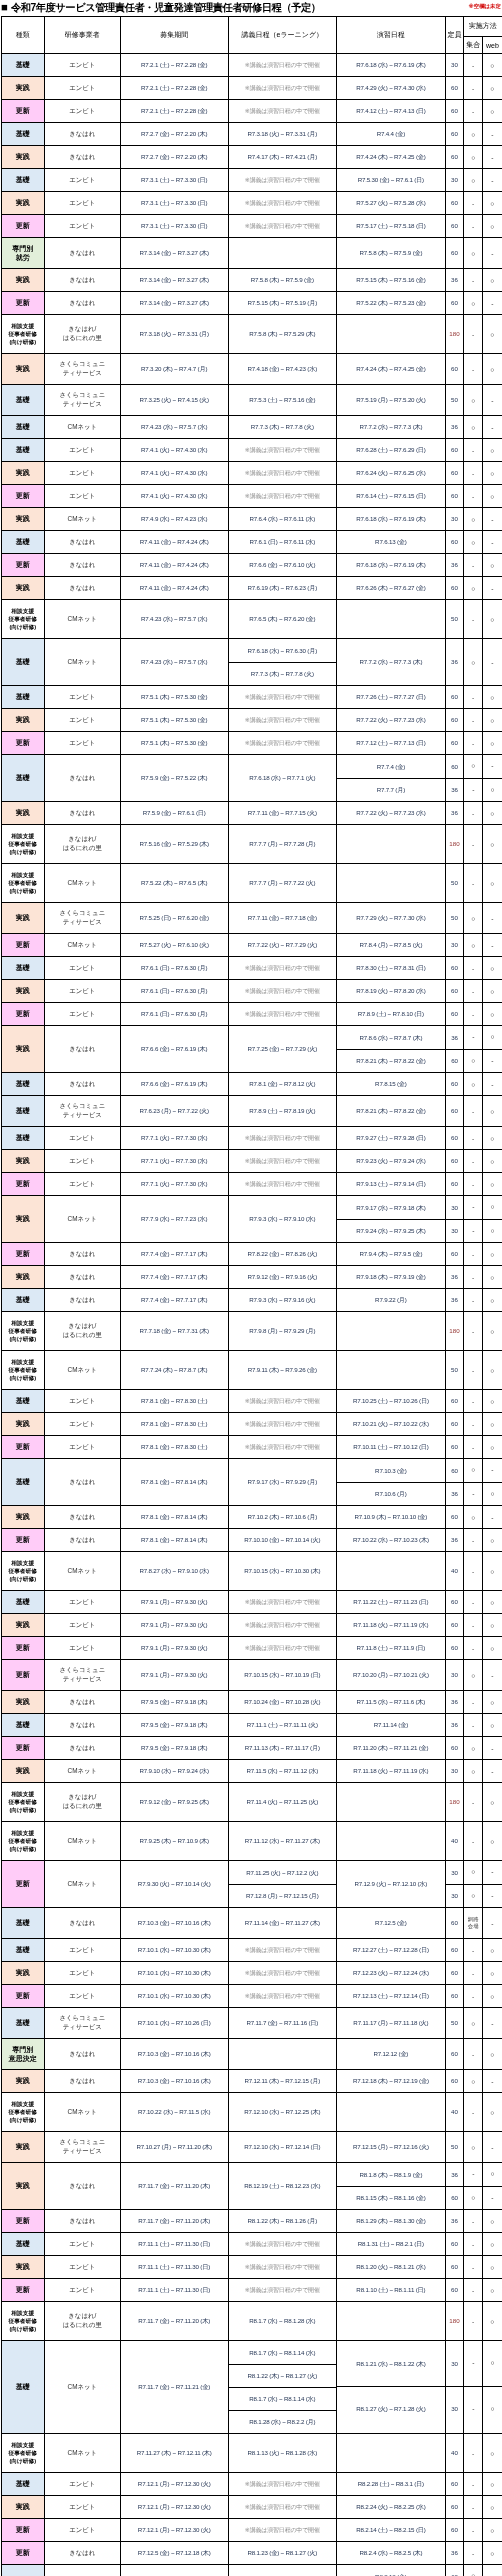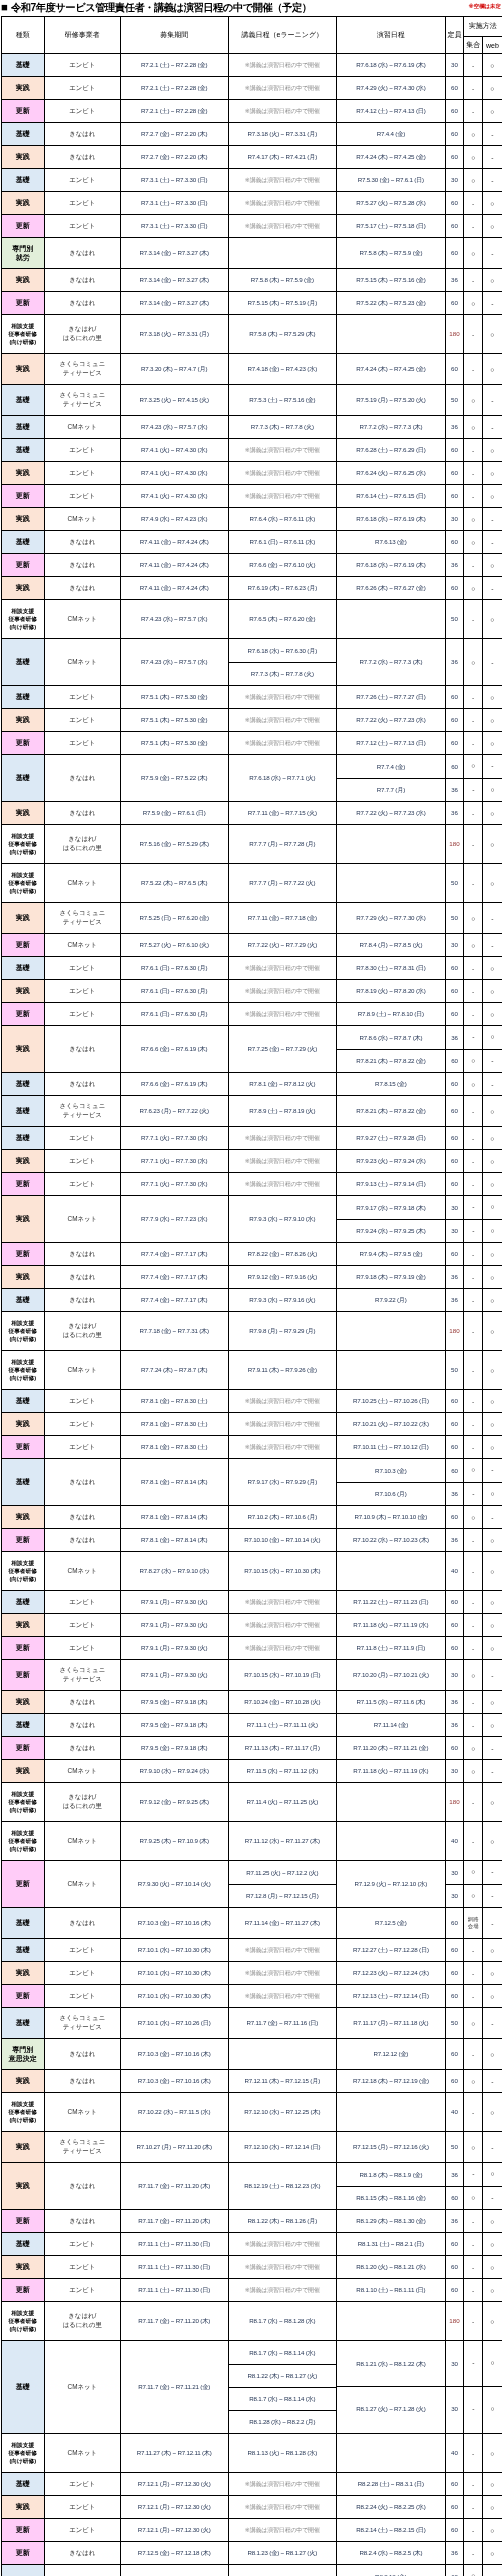--- a/index.html
+++ b/index.html
@@ -29,21 +29,21 @@
   .c-cap .si{font-size:6.2px;} .c-group .si,.c-web .si{font-size:6.7px;color:#333;}
   .si.sb{border-top:0.8px solid #000;}
   .bg-blue{background:#dce9f5;} .bg-orange{background:#fce4d6;} .bg-pink{background:#ffccf8;}
   .bg-green{background:#e2efda;} .bg-white{background:#ffffff;}
 </style>
 </head>
 <body>
 
 <div class="title-row">
   <span class="title-bullet">■</span>
-  <span class="page-title">令和7年度サービス管理責任者・講義は演習日程の中で開催（予定）</span>
+  <span class="page-title">令和7年度サービス管理責任者・児童発達管理責任者研修日程（予定）</span>
   <span class="note-red">※空欄は未定</span>
 </div>
 
 <table>
   <colgroup>
     <col style="width:43px">
       <col style="width:75px">
       <col style="width:107px">
       <col style="width:107px">
     <col style="width:108px">

